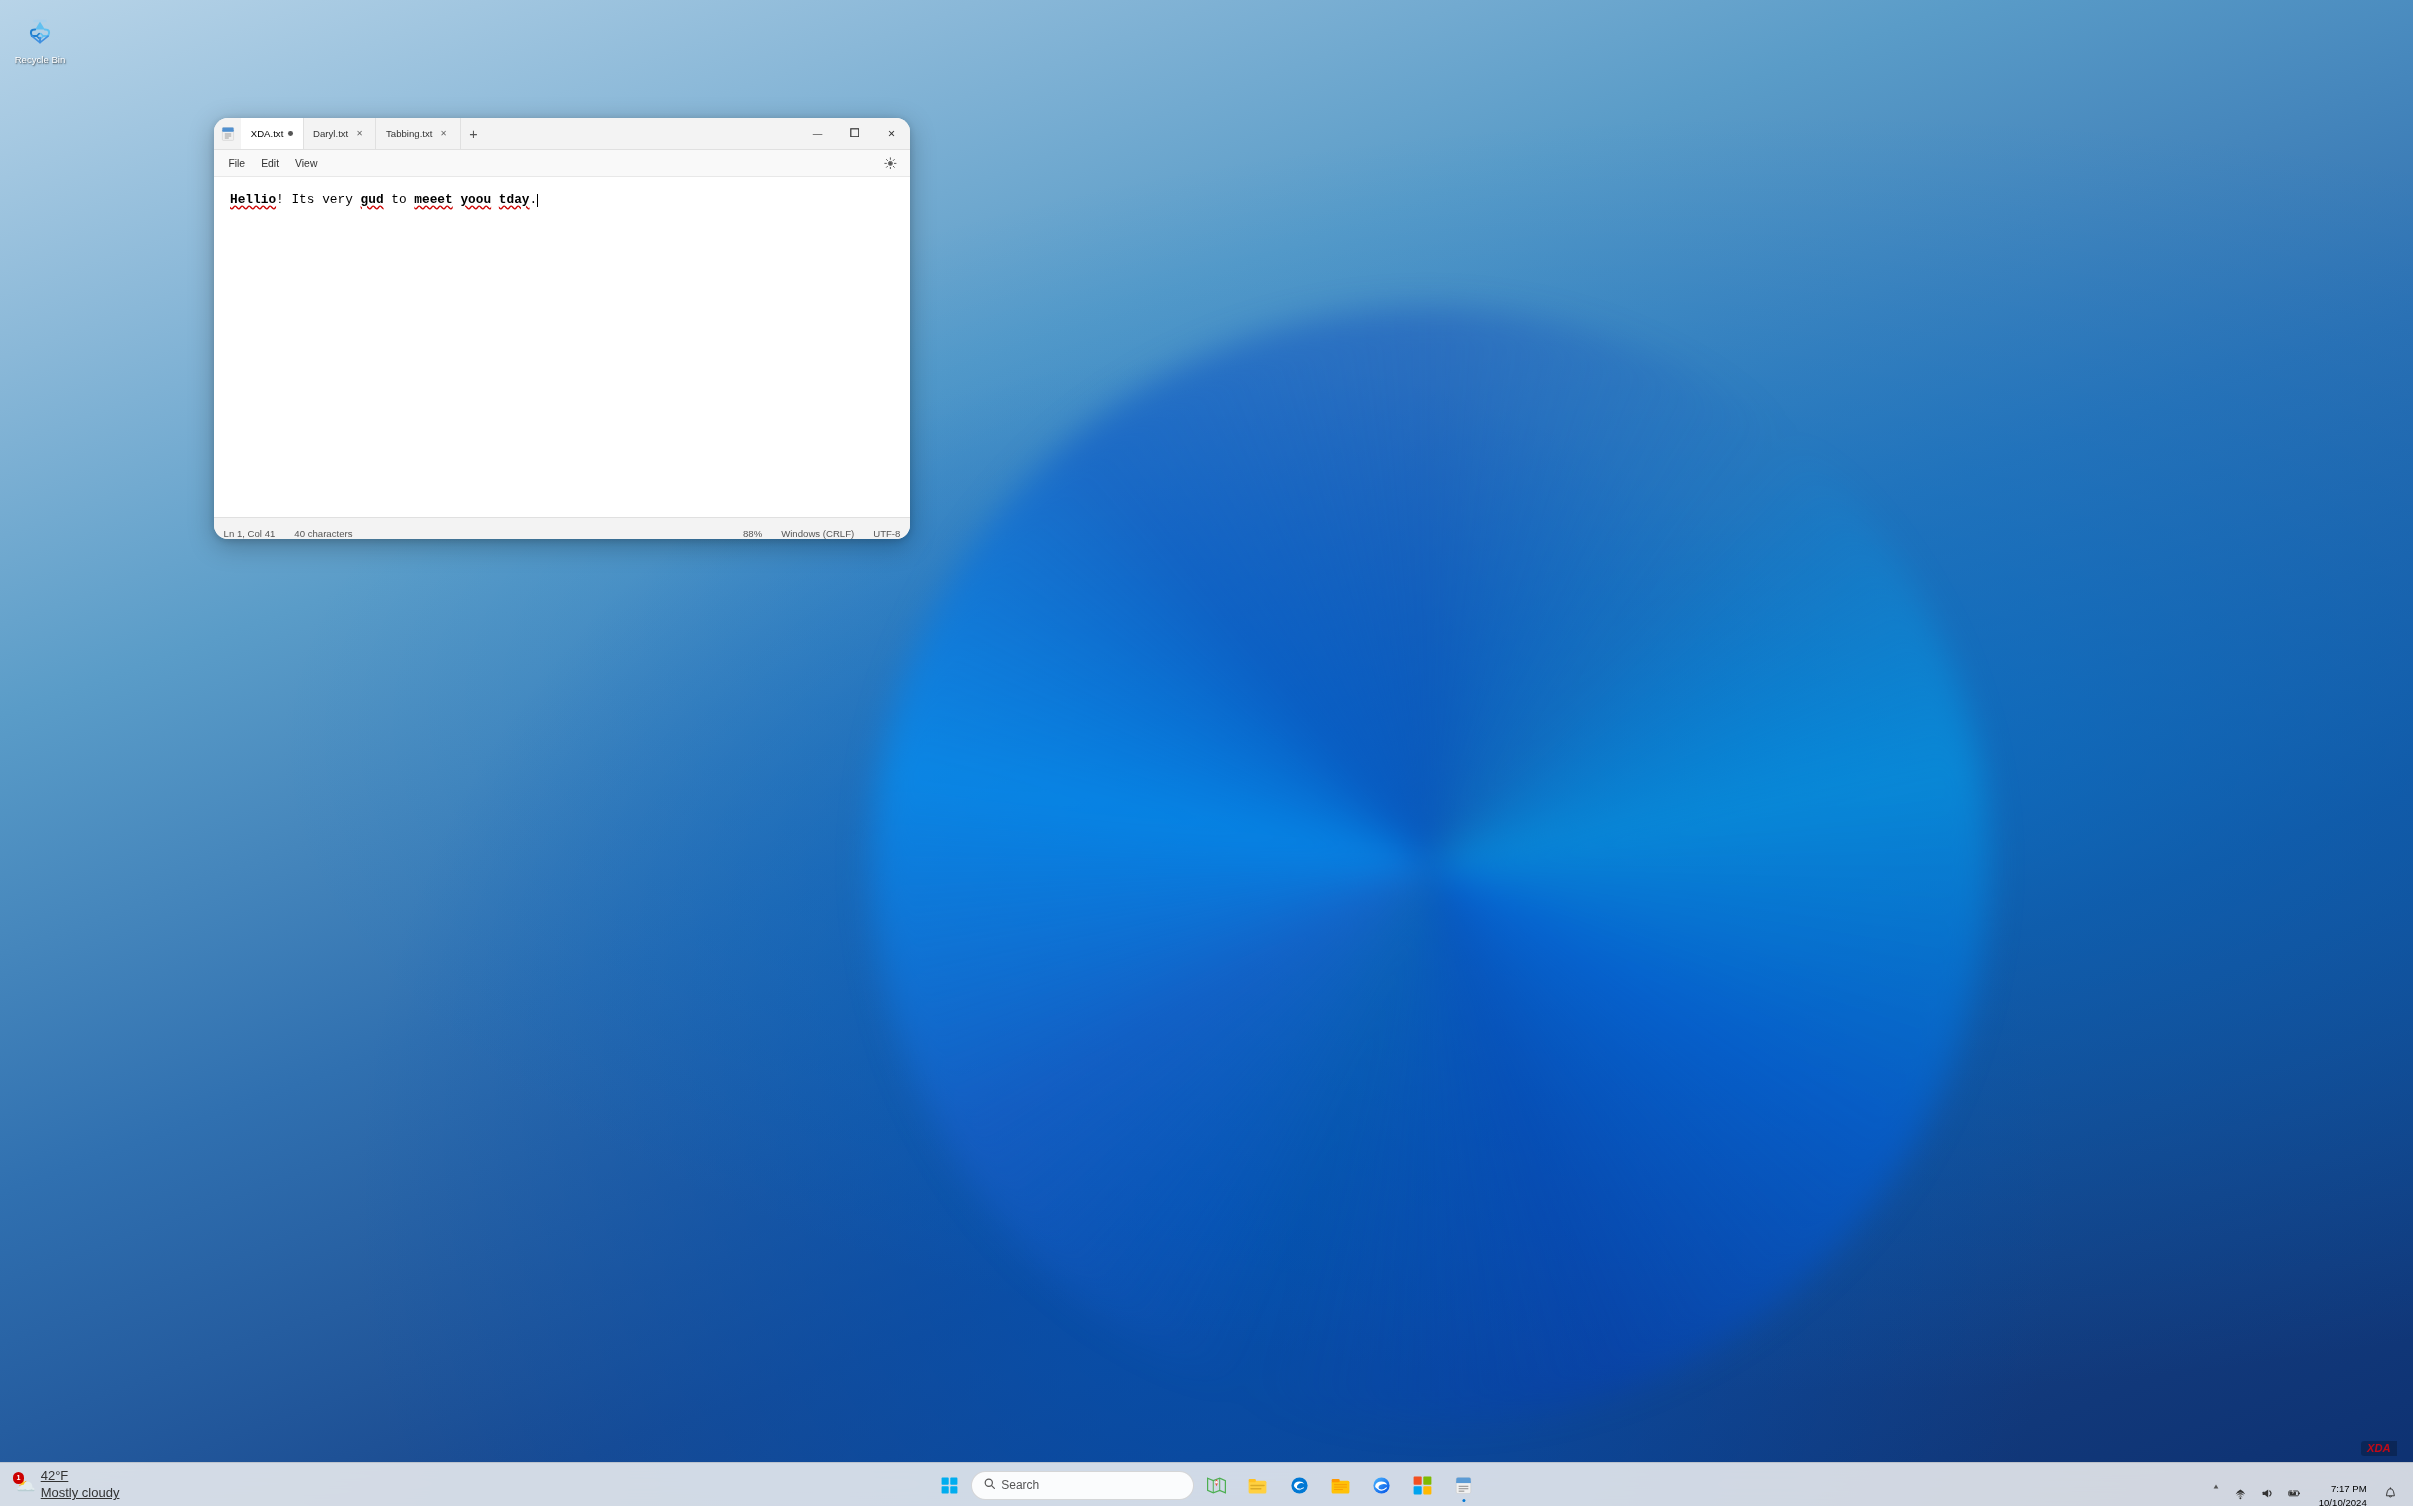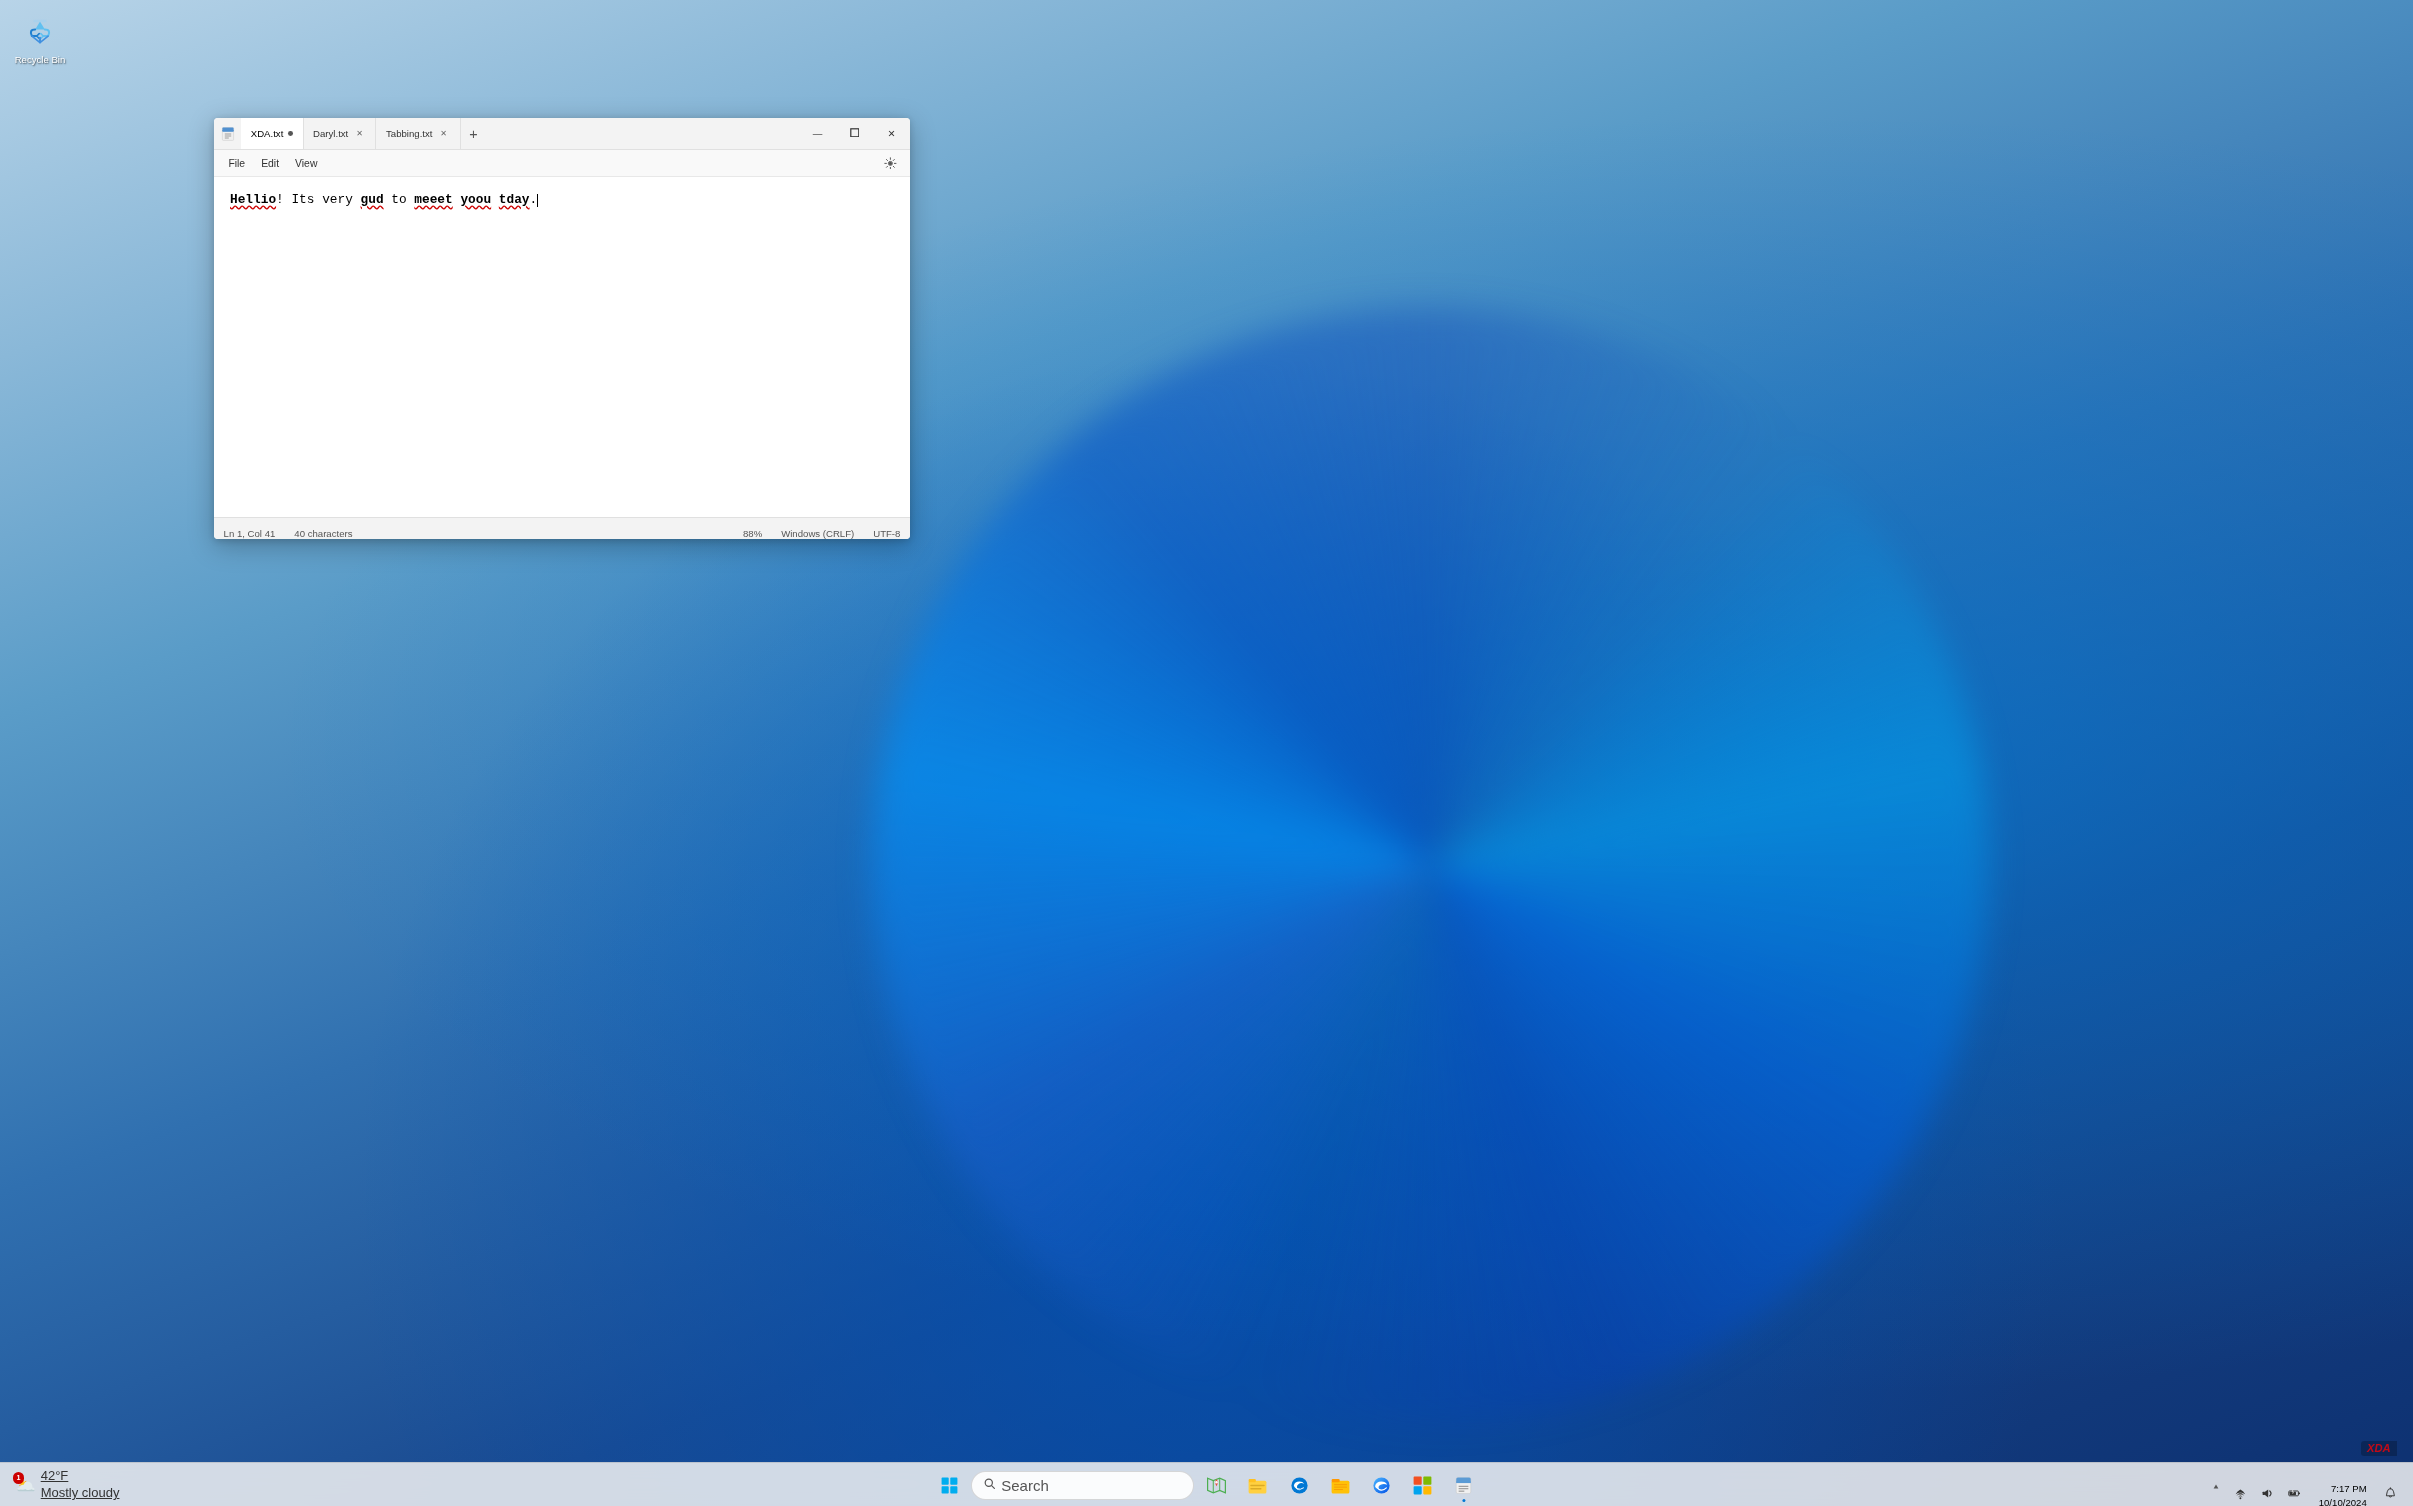--- a/index.html
+++ b/index.html
@@ -80,21 +80,21 @@
     }
 
     
     .notepad-window {
       position: absolute;
       top: 118px;
       left: 214px;
       width: 696px;
       height: 421px;
       background: #f9f9f9;
-      border-radius: 4px;
+      border-radius: 14px;
       box-shadow: 0 6.4px 25.5px rgba(0,0,0,0.25), 0 1.6px 6.4px rgba(0,0,0,0.15);
       display: flex;
       flex-direction: column;
       overflow: hidden;
     }
 
     
     .title-bar {
       display: flex;
       align-items: center;
@@ -392,21 +392,21 @@
       border: 0.8px solid rgba(0,0,0,0.15);
       border-radius: 16px;
       padding: 3.2px 11.2px;
       gap: 6.4px;
       cursor: pointer;
       width: 223px;
       height: 29px;
     }
 
     .search-text {
-      font-size: 15px;
+      font-size: 12px;
       color: #555;
     }
 
     
     .start-btn {
       width: 38px;
       height: 38px;
       display: flex;
       align-items: center;
       justify-content: center;

